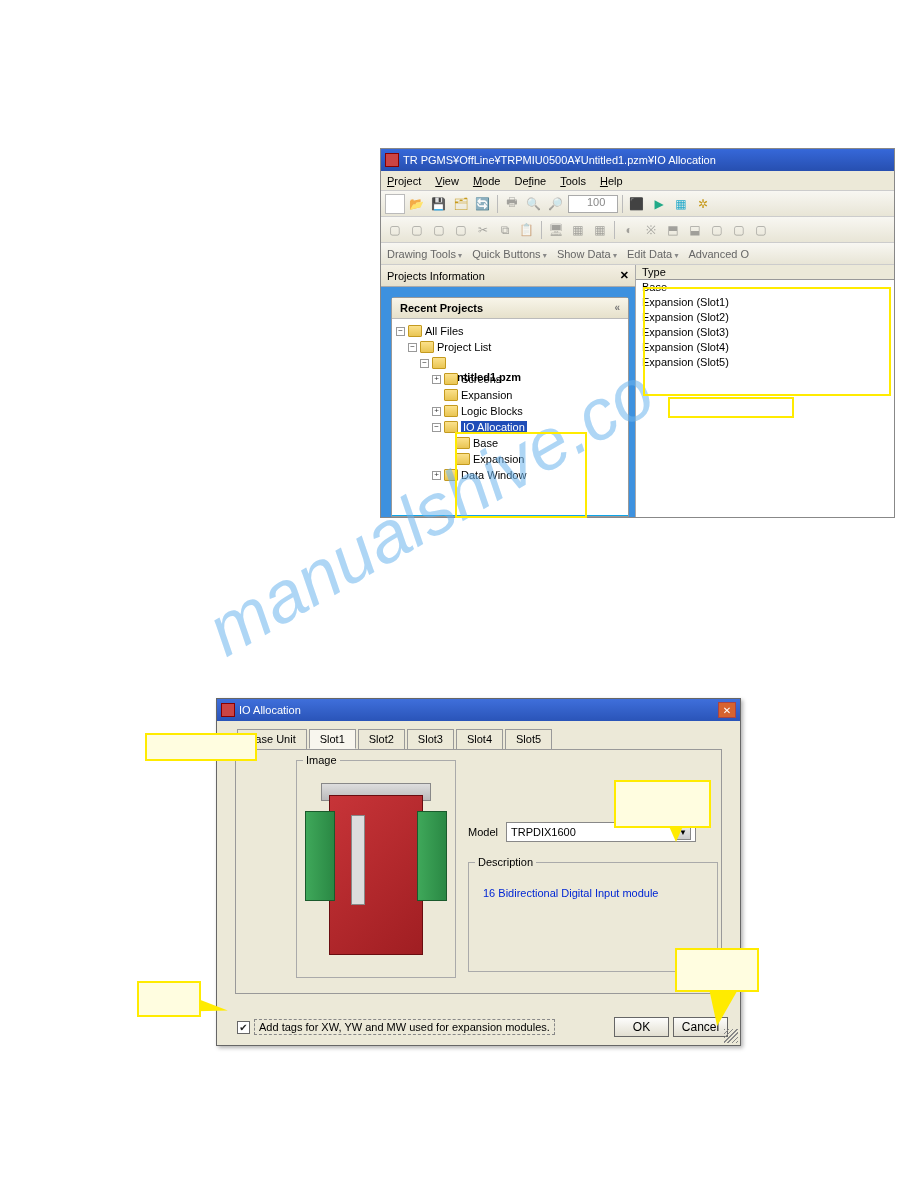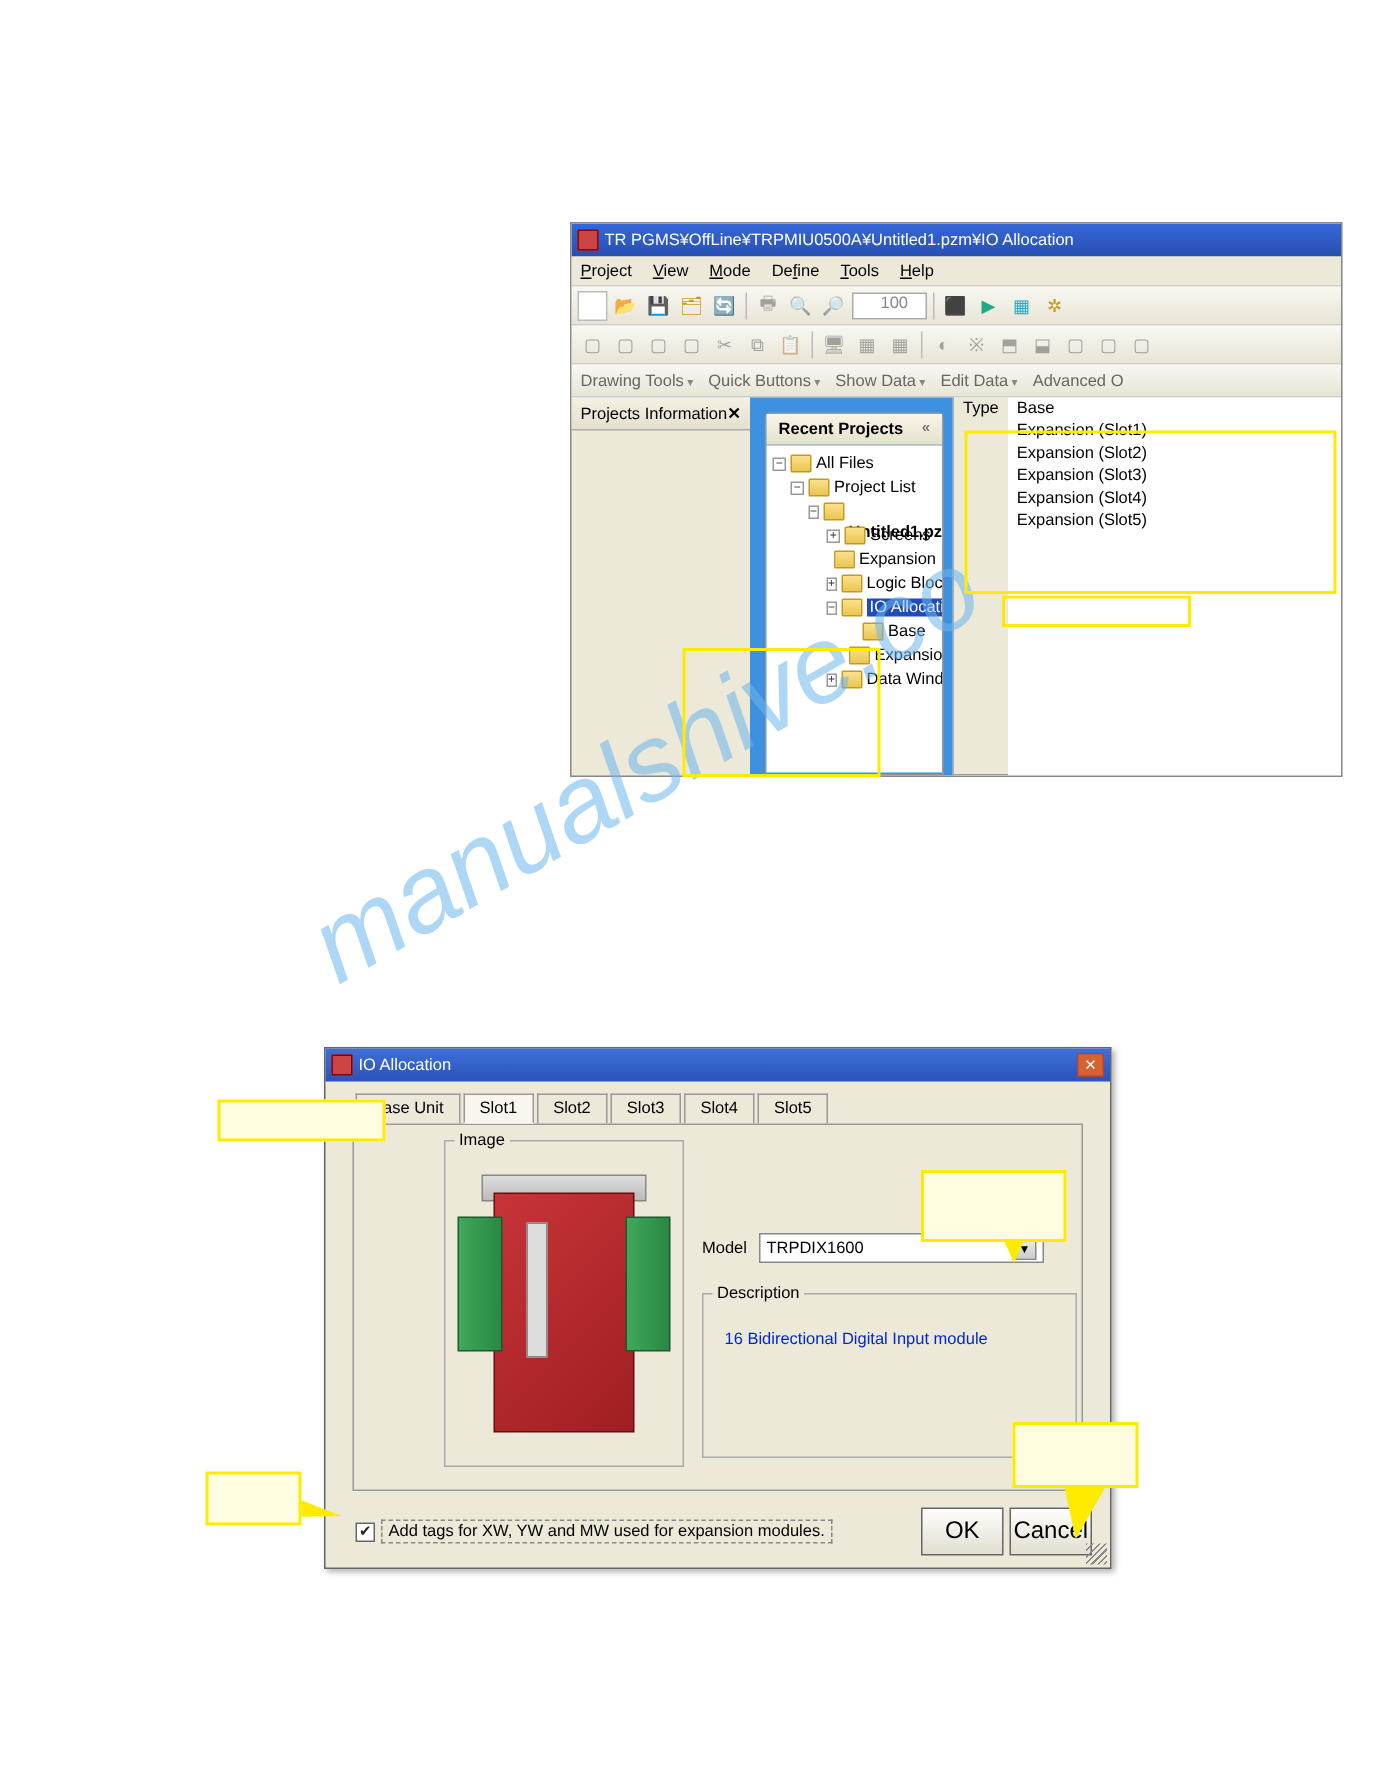--- a/index.html
+++ b/index.html
@@ -108,20 +108,21 @@
   }
   .toolstrip-item::after { content: " ▾"; font-size: 8px; color: #888; }
   
   .content-split {
     display: flex;
     height: calc(100% - 22px - 20px - 26px - 26px - 22px);
   }
   
   .panel {
     display: flex;
+    flex-direction: column;
   }
   .panel-projects { width: 255px; border-right: 1px solid #aaa; }
   .panel-header {
     height: 22px;
     background: linear-gradient(#f4f0e4, #e5e0cd);
     display: flex;
     align-items: center;
     justify-content: space-between;
     padding: 0 6px;
     font-size: 11px;
@@ -355,24 +356,24 @@
     border: 1px solid #666; background: #fff;
     display: inline-flex; align-items: center; justify-content: center;
     font-size: 10px; color: #222;
   }
   .check-label {
     border: 1px dashed #888;
     padding: 1px 4px;
     font-size: 11px;
   }
   .btn {
-    width: 55px; height: 32px;
+    width: 55px; height: 20px;
     border: 1px solid #666;
     background: linear-gradient(#fdfdfc, #e2dfd1);
-    font-size: 16px;
+    font-size: 12px;
     display: inline-flex; align-items: center; justify-content: center;
   }
   
   
   .callout {
     position: absolute;
     background: #fffde0;
     border: 2px solid #ffeb00;
     z-index: 20;
   }

